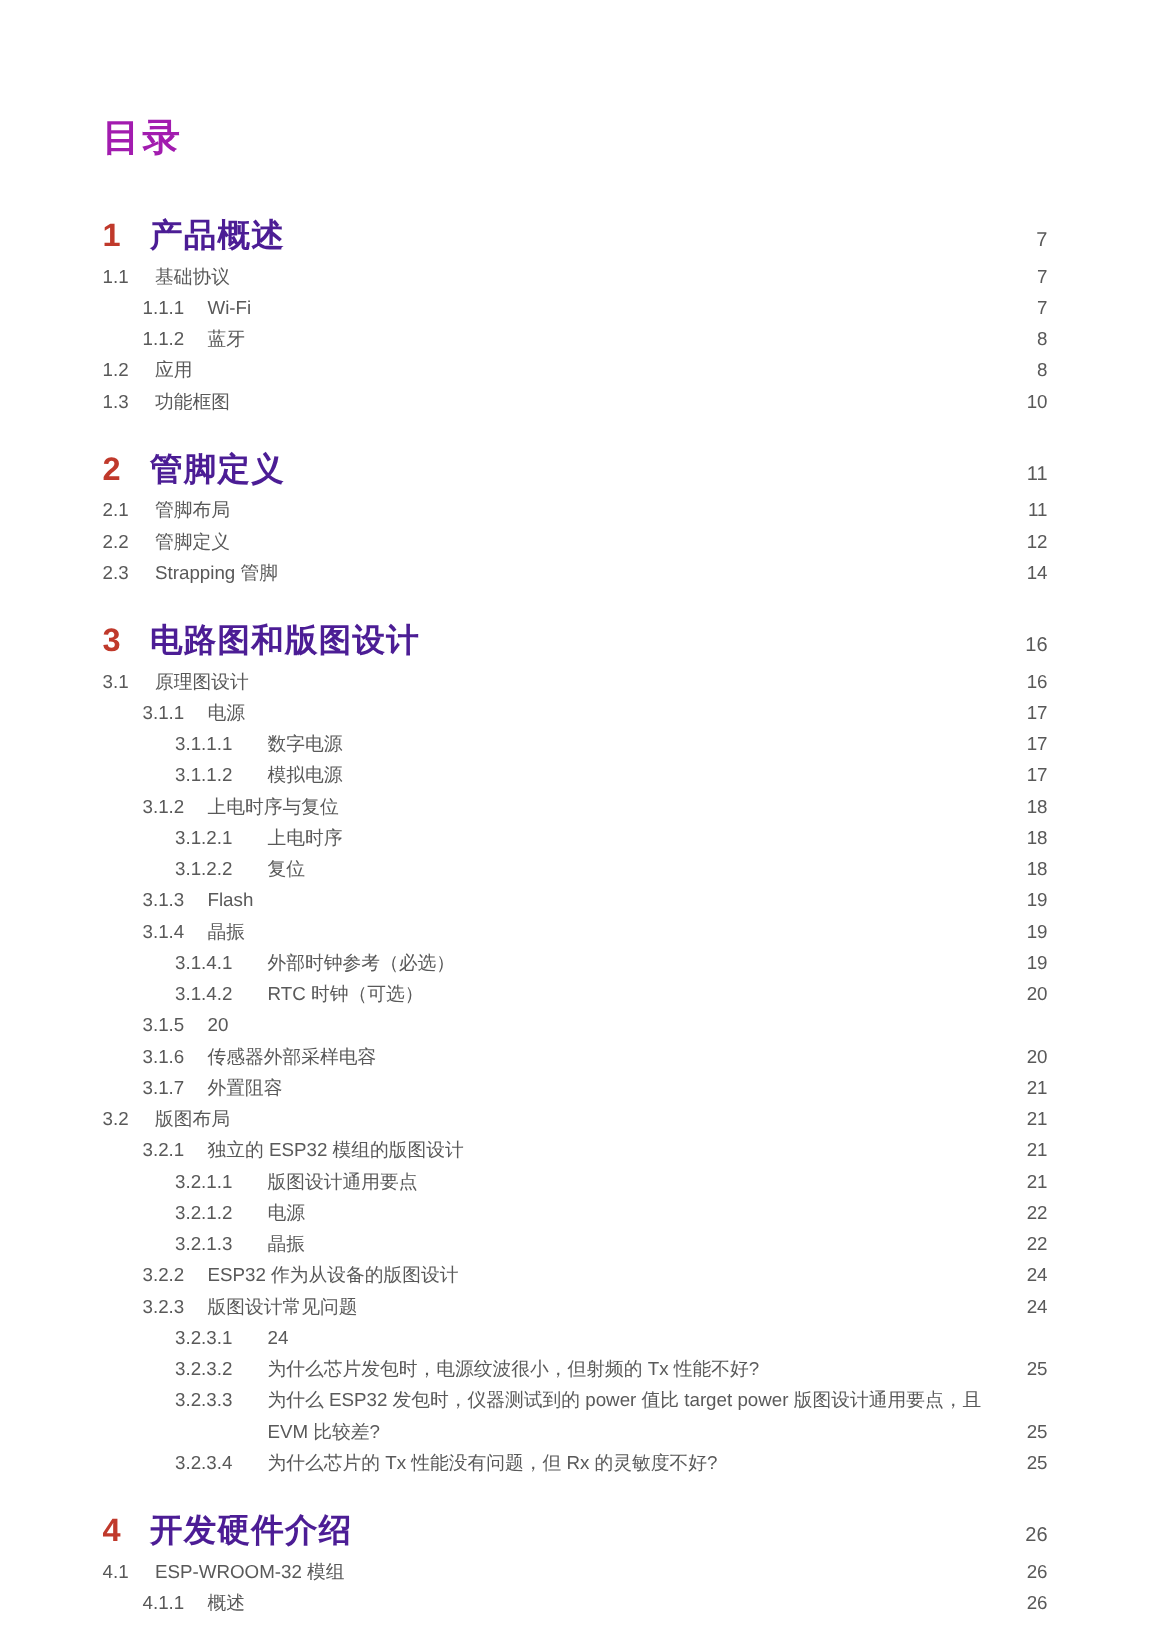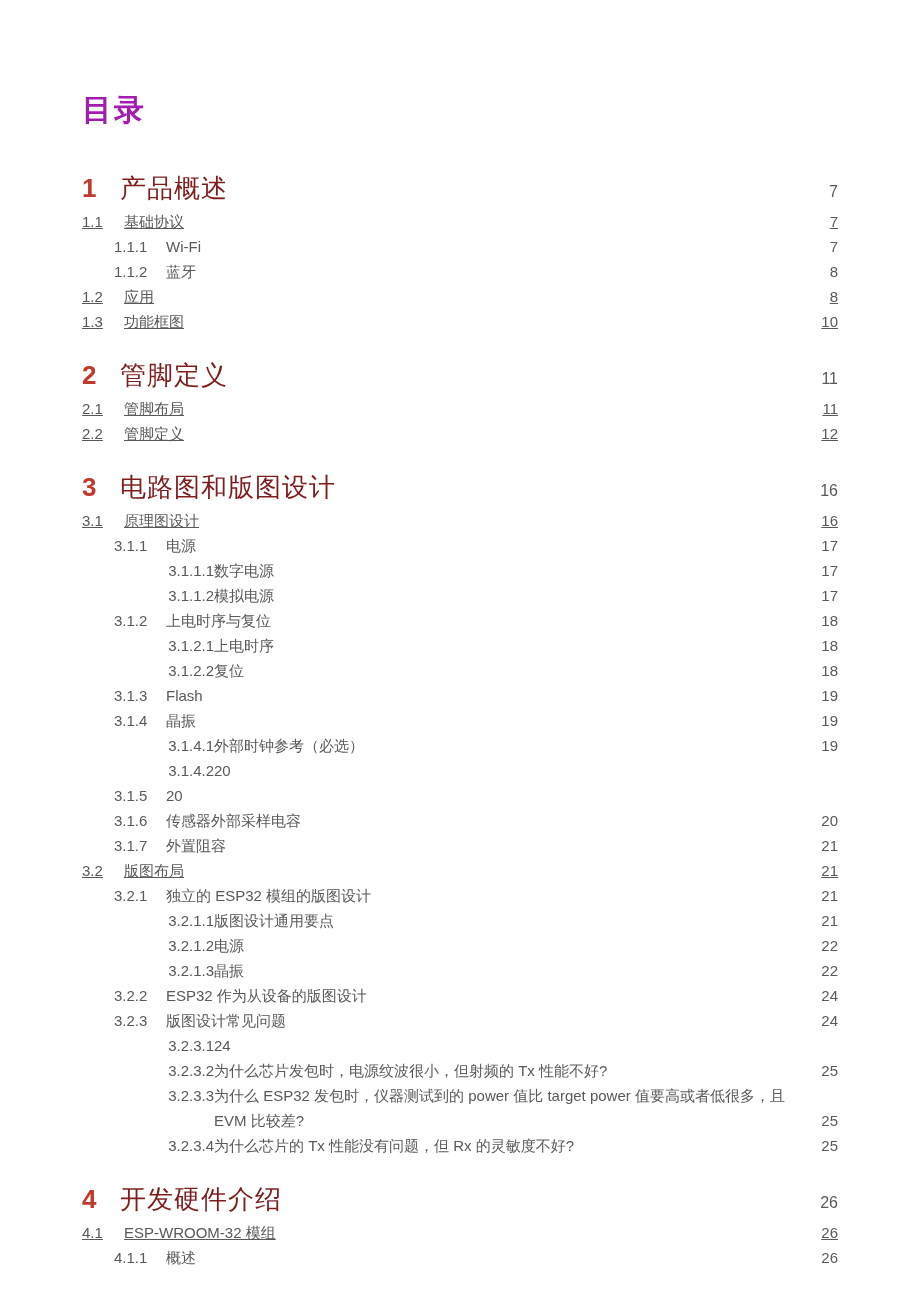--- a/index.html
+++ b/index.html
@@ -26,47 +26,47 @@
     }
     .chapter-row:first-of-type { margin-top: 0; }
     .chapter-num {
       color: #c0392b;
       font-size: 26px;
       font-weight: bold;
       width: 38px;
       flex-shrink: 0;
     }
     .chapter-label {
-      color: #7f1d1d;
+      color: #4c1d95;
       font-size: 26px;
-      font-weight: normal;
+      font-weight: bold;
       flex: 1;
       letter-spacing: 1px;
     }
     .chapter-page {
       color: #595959;
       font-size: 16px;
     }
     .section-row, .subsection-row, .subsubsection-row, .subsubsubsection-row {
       display: flex;
       align-items: baseline;
       font-size: 15px;
       color: #595959;
       line-height: 1.6;
       margin: 1px 0;
     }
     .section-num { width: 42px; flex-shrink: 0; }
     .subsection-num { width: 52px; flex-shrink: 0; }
     .subsubsection-num { width: 68px; flex-shrink: 0; }
     .label-col { flex: 1; padding-right: 10px; }
     .page-col { flex-shrink: 0; }
-    .indent-1 { padding-left: 0px; text-decoration: underline; }
+    .indent-1 { padding-left: 0px; }
     .indent-2 { padding-left: 32px; }
     .indent-3 { padding-left: 58px; }
-    .subsubsubsection-row .subsubsection-num { width: 74px; text-align: right; }
+    .subsubsubsection-row .subsubsection-num { width: 74px; }
     .cont-line { padding-left: 132px; }
   </style>
 </head>
 <body>
 
 <div class="toc-title">目录</div>
 
 <div id="toc-body">
     <div class="chapter-row">
       <span class="chapter-num">1</span>
@@ -106,20 +106,25 @@
     <div class="section-row indent-1">
       <span class="section-num">2.1</span>
       <span class="label-col">管脚布局</span>
       <span class="page-col">11</span>
     </div>
     <div class="section-row indent-1">
       <span class="section-num">2.2</span>
       <span class="label-col">管脚定义</span>
       <span class="page-col">12</span>
     </div>
+    <div class="section-row indent-1">
+      <span class="section-num">2.3</span>
+      <span class="label-col">Strapping 管脚</span>
+      <span class="page-col">14</span>
+    </div>
     <div class="chapter-row">
       <span class="chapter-num">3</span>
       <span class="chapter-label">电路图和版图设计</span>
       <span class="chapter-page">16</span>
     </div>
     <div class="section-row indent-1">
       <span class="section-num">3.1</span>
       <span class="label-col">原理图设计</span>
       <span class="page-col">16</span>
     </div>
@@ -163,20 +168,21 @@
       <span class="label-col">晶振</span>
       <span class="page-col">19</span>
     </div>
     <div class="subsubsubsection-row indent-3">
       <span class="subsubsection-num">3.1.4.1</span>
       <span class="label-col">外部时钟参考（必选）</span>
       <span class="page-col">19</span>
     </div>
     <div class="subsubsubsection-row indent-3">
       <span class="subsubsection-num">3.1.4.2</span>
+      <span class="label-col">RTC 时钟（可选）</span>
       <span class="page-col">20</span>
     </div>
     <div class="subsection-row indent-2">
       <span class="subsection-num">3.1.5</span>
       <span class="page-col">20</span>
     </div>
     <div class="subsection-row indent-2">
       <span class="subsection-num">3.1.6</span>
       <span class="label-col">传感器外部采样电容</span>
       <span class="page-col">20</span>
@@ -225,21 +231,21 @@
       <span class="subsubsection-num">3.2.3.1</span>
       <span class="page-col">24</span>
     </div>
     <div class="subsubsubsection-row indent-3">
       <span class="subsubsection-num">3.2.3.2</span>
       <span class="label-col">为什么芯片发包时，电源纹波很小，但射频的 Tx 性能不好?</span>
       <span class="page-col">25</span>
     </div>
     <div class="subsubsubsection-row indent-3">
       <span class="subsubsection-num">3.2.3.3</span>
-      <span class="label-col">为什么 ESP32 发包时，仪器测试到的 power 值比 target power 值要高或者低很多，且</span>
+      <span class="label-col">为什么 ESP32 发包时，仪器测试到的 power 值比 target power 版图设计通用要点，且</span>
     </div>
     <div class="subsubsubsection-row cont-line">
       <span class="label-col">EVM 比较差?</span>
       <span class="page-col">25</span>
     </div>
     <div class="subsubsubsection-row indent-3">
       <span class="subsubsection-num">3.2.3.4</span>
       <span class="label-col">为什么芯片的 Tx 性能没有问题，但 Rx 的灵敏度不好?</span>
       <span class="page-col">25</span>
     </div>

